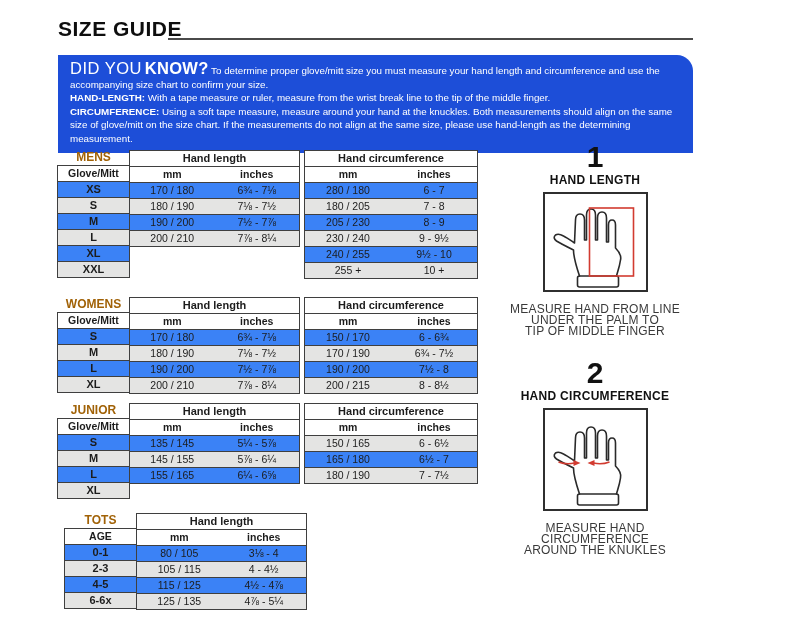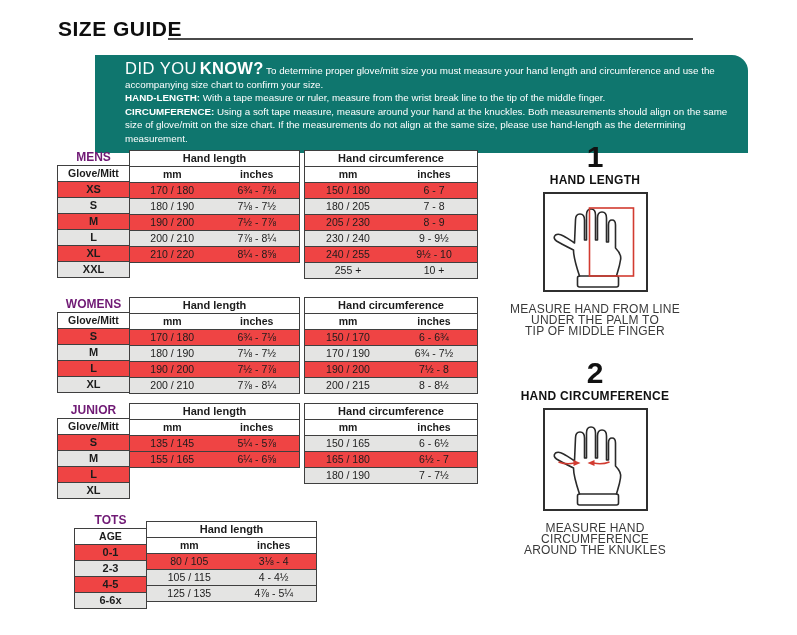--- a/index.html
+++ b/index.html
@@ -5,48 +5,48 @@
   html,body{margin:0;padding:0;background:#fff;}
   .page{position:relative;width:797px;height:635px;background:#fff;overflow:hidden;
         font-family:"Liberation Sans","DejaVu Sans",sans-serif;color:#1c1c1c;}
 
   
   .page-title{position:absolute;left:58px;top:17px;margin:0;font-size:21px;font-weight:800;
               letter-spacing:.5px;color:#0e0e0e;}
   .title-rule{position:absolute;left:168px;top:38px;width:525px;height:0;border-top:2px solid #4a4a4a;}
 
   
-  .info-box{position:absolute;left:58px;top:55px;width:611px;background:#0f766e;color:#fff;
-            border-radius:0 16px 0 0;padding:7px 12px 8px 30px;margin-left:37px;}
+  .info-box{position:absolute;left:58px;top:55px;width:611px;background:#1d4ed8;color:#fff;
+            border-radius:0 16px 0 0;padding:7px 12px 8px 12px;}
   .ib-p{margin:0;font-size:9.8px;line-height:13.5px;}
   .ib-light{font-size:16.5px;font-weight:300;letter-spacing:.5px;}
   .ib-boldhead{font-size:16.5px;font-weight:800;letter-spacing:.3px;}
   .ib-label{font-weight:bold;}
 
   
   .ttable{position:absolute;display:flex;align-items:flex-start;}
   #t-mens{left:57px;top:150px;}
   #t-womens{left:57px;top:297px;}
   #t-junior{left:57px;top:403px;}
-  #t-tots{left:74px;top:513px;align-items:center;}
+  #t-tots{left:64px;top:513px;}
   .tcol{display:block;}
   .tcolA{width:73px;}
   .tsec{width:171px;margin-left:-1px;margin-top:0;}
   .tsec.gapleft{margin-left:4px;width:174px;}
-  .tlabel{height:15px;line-height:15px;text-align:center;font-weight:800;font-size:12px;color:#701a75;}
+  .tlabel{height:15px;line-height:15px;text-align:center;font-weight:800;font-size:12px;color:#a16207;}
   .tbox{border:1px solid #3f3f3f;background:#fff;}
   .tbox > *:not(:first-child){border-top:1px solid #3f3f3f;}
   .tcell{height:15px;line-height:15px;text-align:center;overflow:hidden;font-size:10.5px;}
   .trow{display:flex;height:15px;}
   .trow .half{width:50%;height:15px;line-height:15px;text-align:center;font-size:10.5px;}
   .thead{font-weight:bold;}
   .sechead{font-size:11px;font-weight:bold;}
   .subhead{font-weight:bold;font-size:10.5px;}
   .tsize{font-weight:bold;font-size:11px;}
-  .zb{background:#ef4444;}
+  .zb{background:#3b82f6;}
   .zg{background:#e4e4e3;}
 
   
   .figure{position:absolute;width:180px;text-align:center;}
   #fig-1{left:505px;top:142px;}
   #fig-2{left:505px;top:358px;}
   .fig-num{font-size:30px;line-height:30px;font-weight:800;color:#111;}
   .fig-title{margin-top:1px;font-size:12px;font-weight:800;letter-spacing:.3px;color:#111;}
   .fig-box{margin:5px auto 0 auto;width:101px;border:2px solid #2f2f2f;background:#fff;}
   #fig-1 .fig-box{height:96px;}
@@ -98,35 +98,31 @@
             <div class="half">7⅛ - 7½</div>
           </div>
           <div class="trow zb">
             <div class="half">190 / 200</div>
             <div class="half">7½ - 7⅞</div>
           </div>
           <div class="trow zg">
             <div class="half">200 / 210</div>
             <div class="half">7⅞ - 8¼</div>
           </div>
-          <div class="trow zb">
-            <div class="half">210 / 220</div>
-            <div class="half">8¼ - 8⅝</div>
-          </div>
         </div>
       </div>
       <div class="tcol tsec gapleft">
         <div class="tbox">
           <div class="tcell sechead">Hand circumference</div>
           <div class="trow">
             <div class="half subhead">mm</div>
             <div class="half subhead">inches</div>
           </div>
           <div class="trow zb">
-            <div class="half">150 / 180</div>
+            <div class="half">280 / 180</div>
             <div class="half">6 - 7</div>
           </div>
           <div class="trow zg">
             <div class="half">180 / 205</div>
             <div class="half">7 - 8</div>
           </div>
           <div class="trow zb">
             <div class="half">205 / 230</div>
             <div class="half">8 - 9</div>
           </div>
@@ -222,20 +218,24 @@
         <div class="tbox">
           <div class="tcell sechead">Hand length</div>
           <div class="trow">
             <div class="half subhead">mm</div>
             <div class="half subhead">inches</div>
           </div>
           <div class="trow zb">
             <div class="half">135 / 145</div>
             <div class="half">5¼ - 5⅞</div>
           </div>
+          <div class="trow zg">
+            <div class="half">145 / 155</div>
+            <div class="half">5⅞ - 6¼</div>
+          </div>
           <div class="trow zb">
             <div class="half">155 / 165</div>
             <div class="half">6¼ - 6⅝</div>
           </div>
         </div>
       </div>
       <div class="tcol tsec gapleft">
         <div class="tbox">
           <div class="tcell sechead">Hand circumference</div>
           <div class="trow">
@@ -275,20 +275,24 @@
             <div class="half subhead">mm</div>
             <div class="half subhead">inches</div>
           </div>
           <div class="trow zb">
             <div class="half">80 / 105</div>
             <div class="half">3⅛ - 4</div>
           </div>
           <div class="trow zg">
             <div class="half">105 / 115</div>
             <div class="half">4 - 4½</div>
+          </div>
+          <div class="trow zb">
+            <div class="half">115 / 125</div>
+            <div class="half">4½ - 4⅞</div>
           </div>
           <div class="trow zg">
             <div class="half">125 / 135</div>
             <div class="half">4⅞ - 5¼</div>
           </div>
         </div>
       </div>
     </div>
 
   <div id="fig-1" class="figure">

